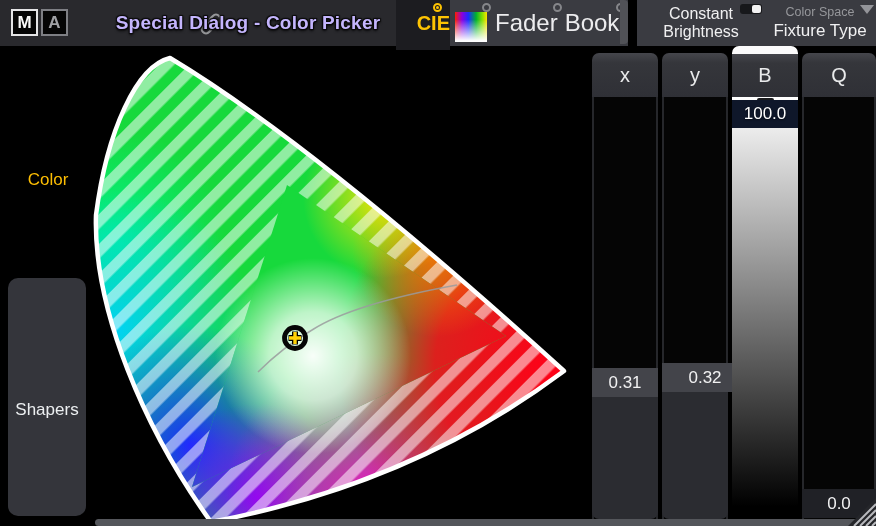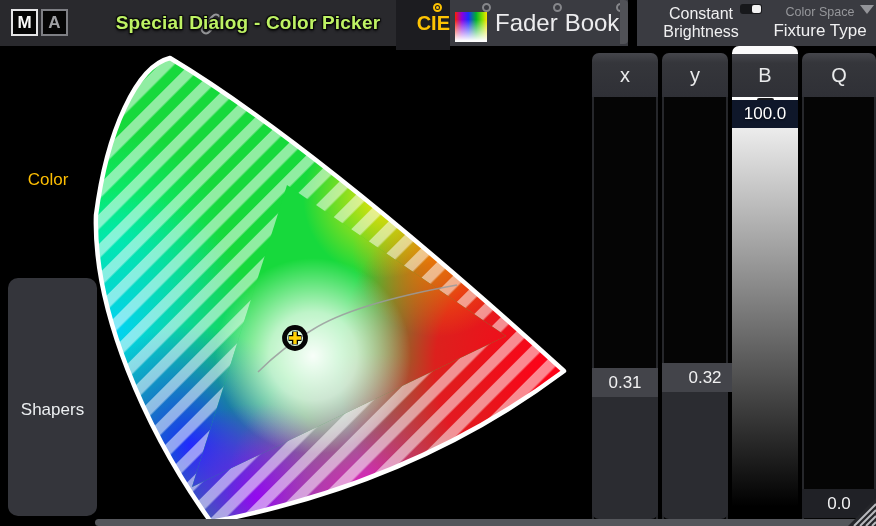--- a/index.html
+++ b/index.html
@@ -8,21 +8,21 @@
   .abs{position:absolute;}
 
   
   .titlebar{left:0;top:0;width:396px;height:46px;background:#29292d;}
   .logo-box{position:absolute;top:9px;width:27px;height:27px;background:#050505;
             display:flex;align-items:center;justify-content:center;
             font-weight:bold;font-size:17px;box-sizing:border-box;}
   .logo-m{left:11px;border:2px solid #e4e4e6;color:#fafafa;}
   .logo-a{left:41px;border:2px solid #7e7f84;color:#9fa0a4;}
   .win-title{left:100px;top:0;width:296px;height:46px;line-height:46px;text-align:center;
-             font-size:19px;font-weight:bold;color:#bef264;letter-spacing:.2px;
+             font-size:19px;font-weight:bold;color:#c4b5fd;letter-spacing:.2px;
              text-shadow:-1px -1px 1px #0a0a0a,1px -1px 1px #0a0a0a,-1px 1px 1px #0a0a0a,1px 1px 1px #0a0a0a,0 2px 3px rgba(0,0,0,.85);
              white-space:nowrap;}
   .tab-cie{left:396px;top:0;width:54px;height:50px;background:#1c1c20;cursor:pointer;}
   .tab-cie .lbl{position:absolute;left:0;top:0;width:100%;height:46px;line-height:46px;
                 text-align:right;color:#fdc303;font-size:20px;font-weight:600;}
   .tab-strip{left:450px;top:0;width:178px;height:46px;background:#3a3b41;}
   .tab-stub{left:620px;top:0;width:8px;height:44px;background:#515257;border-radius:0 4px 4px 0;}
   .radio{position:absolute;width:9px;height:9px;border-radius:50%;border:2px solid #85868a;box-sizing:border-box;}
   .radio.on{border-color:#fdc303;}
   .radio.on::after{content:'';position:absolute;left:1px;top:1px;width:3px;height:3px;border-radius:50%;background:#fdc303;}
@@ -40,21 +40,21 @@
   .toggle .knob{position:absolute;right:1px;top:1px;width:9px;height:8px;background:#f2f2f2;border-radius:2px;}
   .dropdown{position:absolute;left:127px;top:0;width:112px;height:46px;cursor:pointer;}
   .dd-label{position:absolute;left:0;top:5px;width:100%;text-align:center;color:#96979b;font-size:12.5px;}
   .dd-value{position:absolute;left:0;top:21px;width:100%;text-align:center;color:#f0f0f1;font-size:17px;}
   .dd-arrow{position:absolute;right:2px;top:5px;width:0;height:0;
             border-left:7px solid transparent;border-right:7px solid transparent;border-top:9px solid #94959a;}
 
   
   .side-color{left:0;top:50px;width:96px;height:228px;background:#000;cursor:pointer;}
   .side-color .lbl{position:absolute;left:0;top:120px;width:100%;text-align:center;color:#fdbe03;font-size:17px;}
-  .side-shapers{left:8px;top:278px;width:89px;height:238px;background:#34353b;border-radius:10px;cursor:pointer;}
+  .side-shapers{left:8px;top:278px;width:78px;height:238px;background:#34353b;border-radius:10px;cursor:pointer;}
   .side-shapers .lbl{position:absolute;left:0;top:122px;width:100%;text-align:center;color:#eceff1;font-size:17px;}
 
   
   .fhead{position:absolute;top:53px;height:44px;border-radius:7px 7px 0 0;
          background:linear-gradient(to bottom,#45464c,#35363b 22%,#2f3036);
          color:#e9eaeb;font-size:20px;text-align:center;line-height:44px;cursor:pointer;}
   .ftrack{position:absolute;top:97px;height:422px;border-left:2px solid #26272b;border-right:2px solid #26272b;
           box-sizing:border-box;background:#050505;cursor:pointer;}
   .vbox{position:absolute;height:29px;color:#f1f1f2;font-size:17px;text-align:center;line-height:29px;cursor:pointer;}
   .ffill{position:absolute;background:#2b2c31;border-radius:0 0 7px 7px;}

